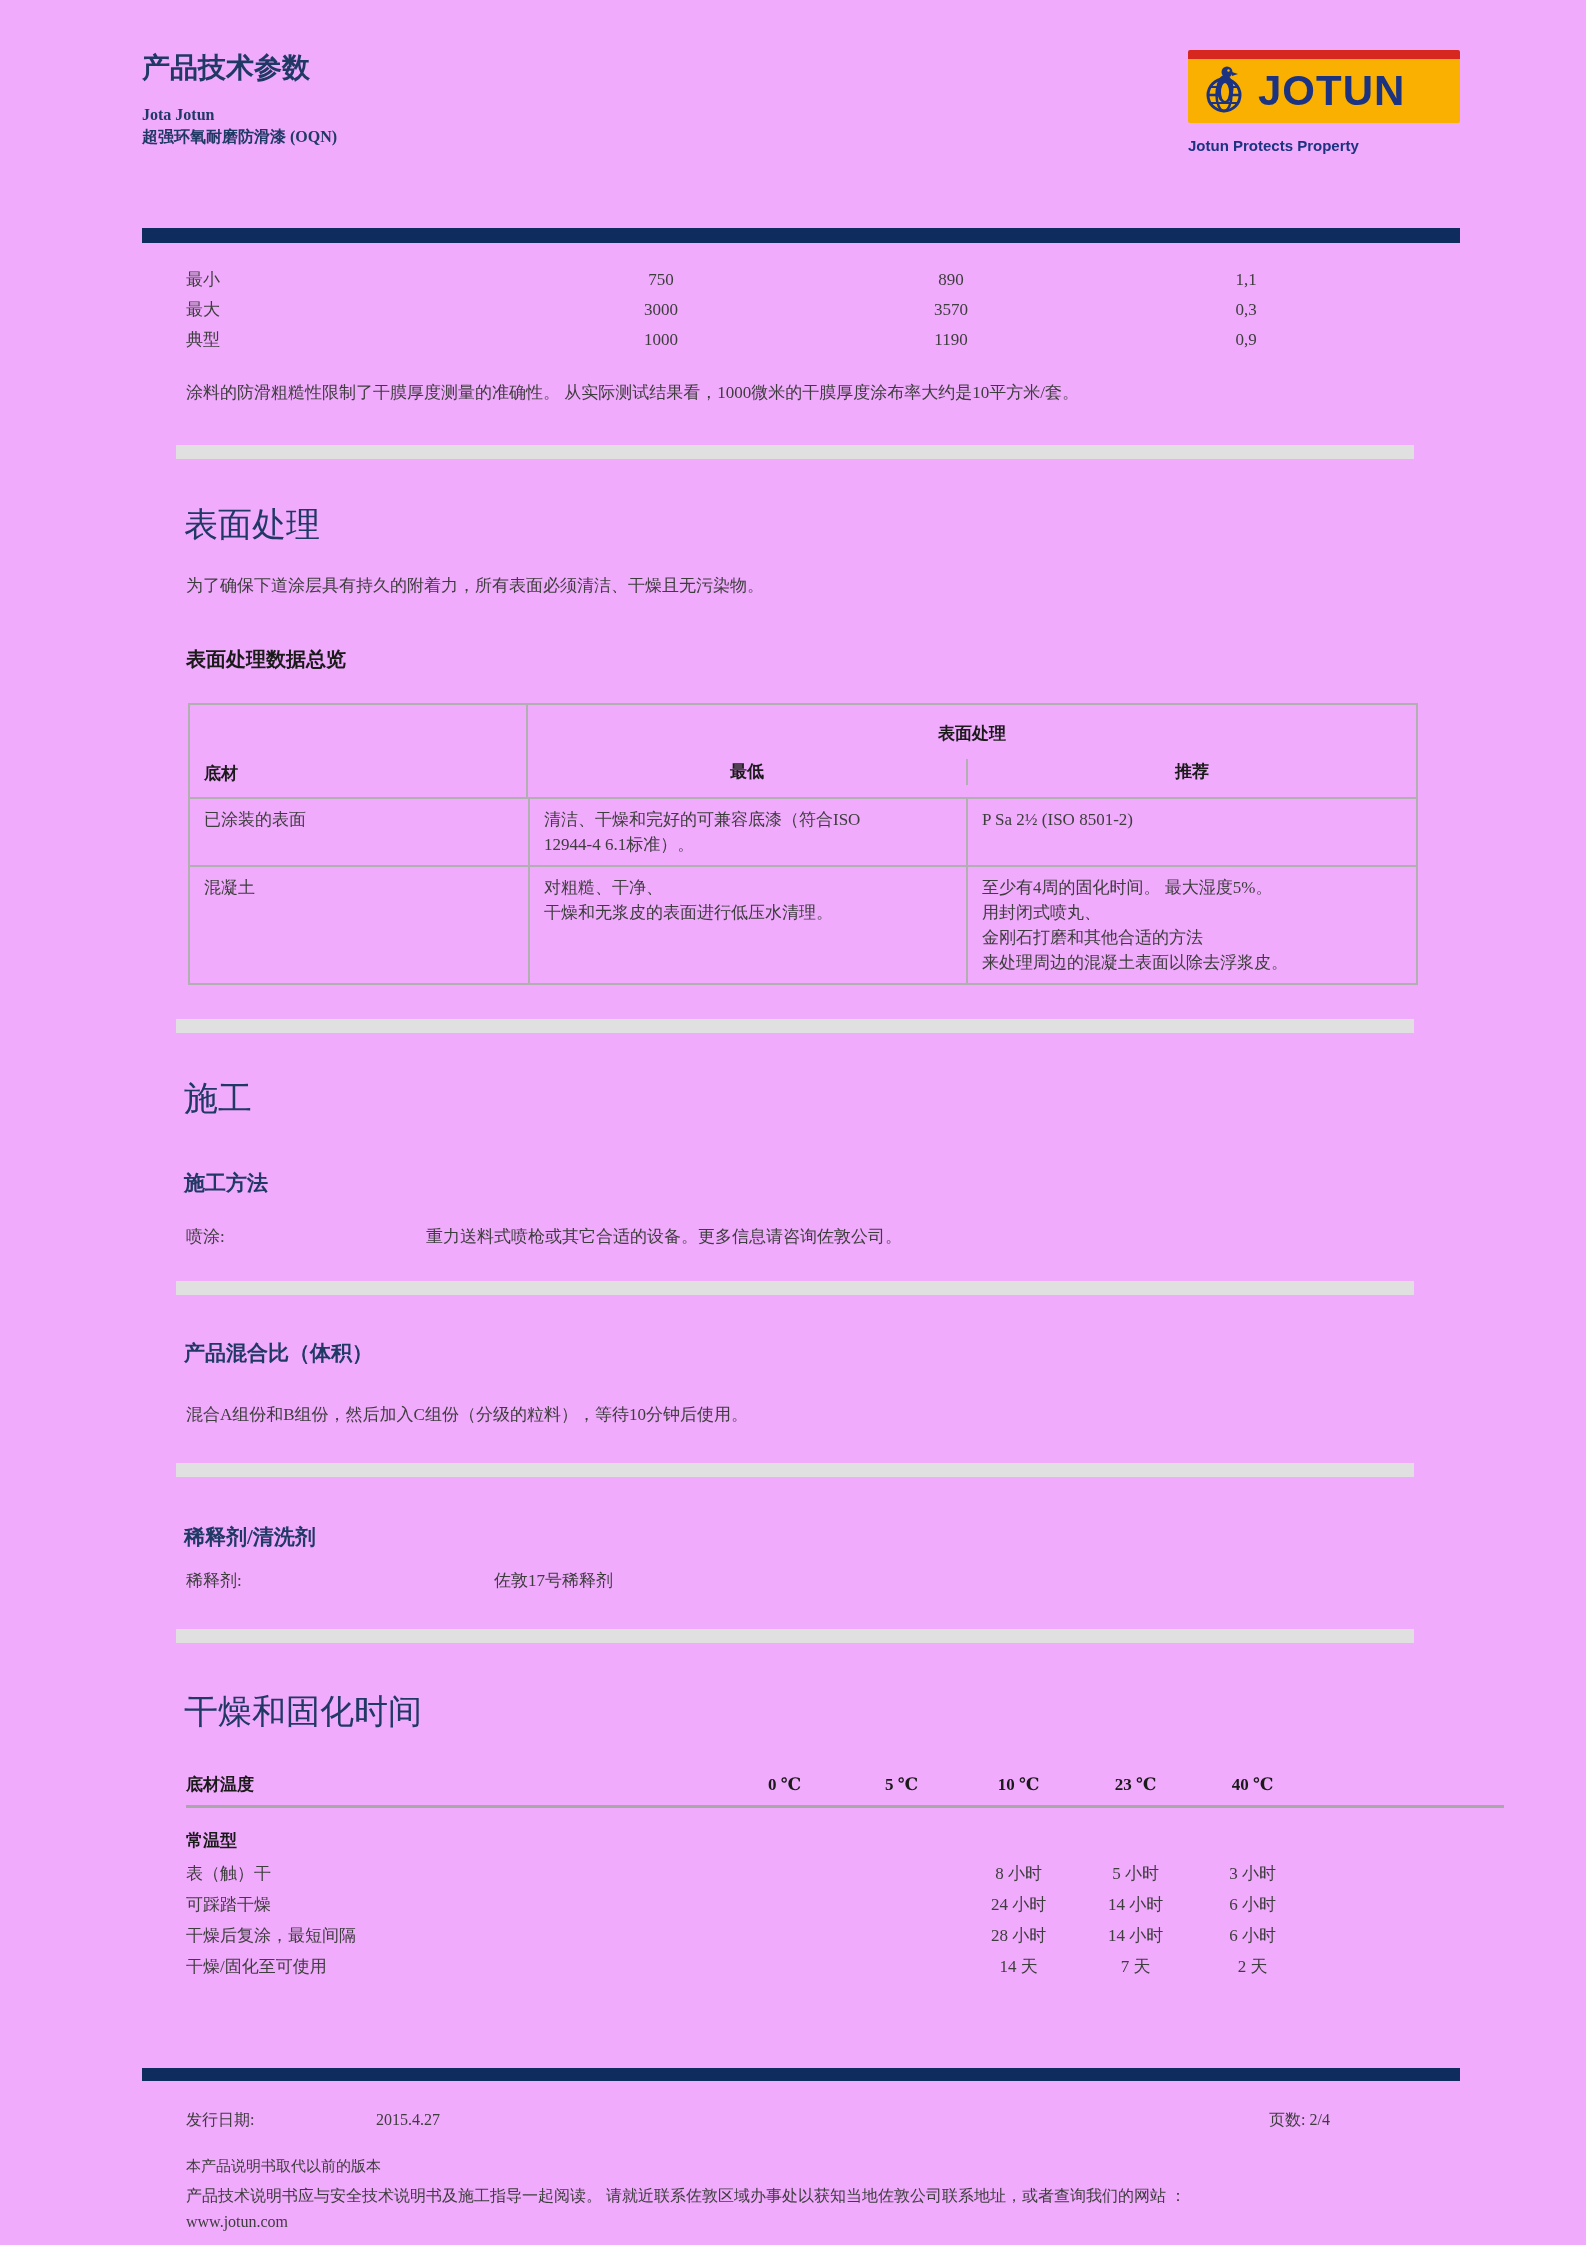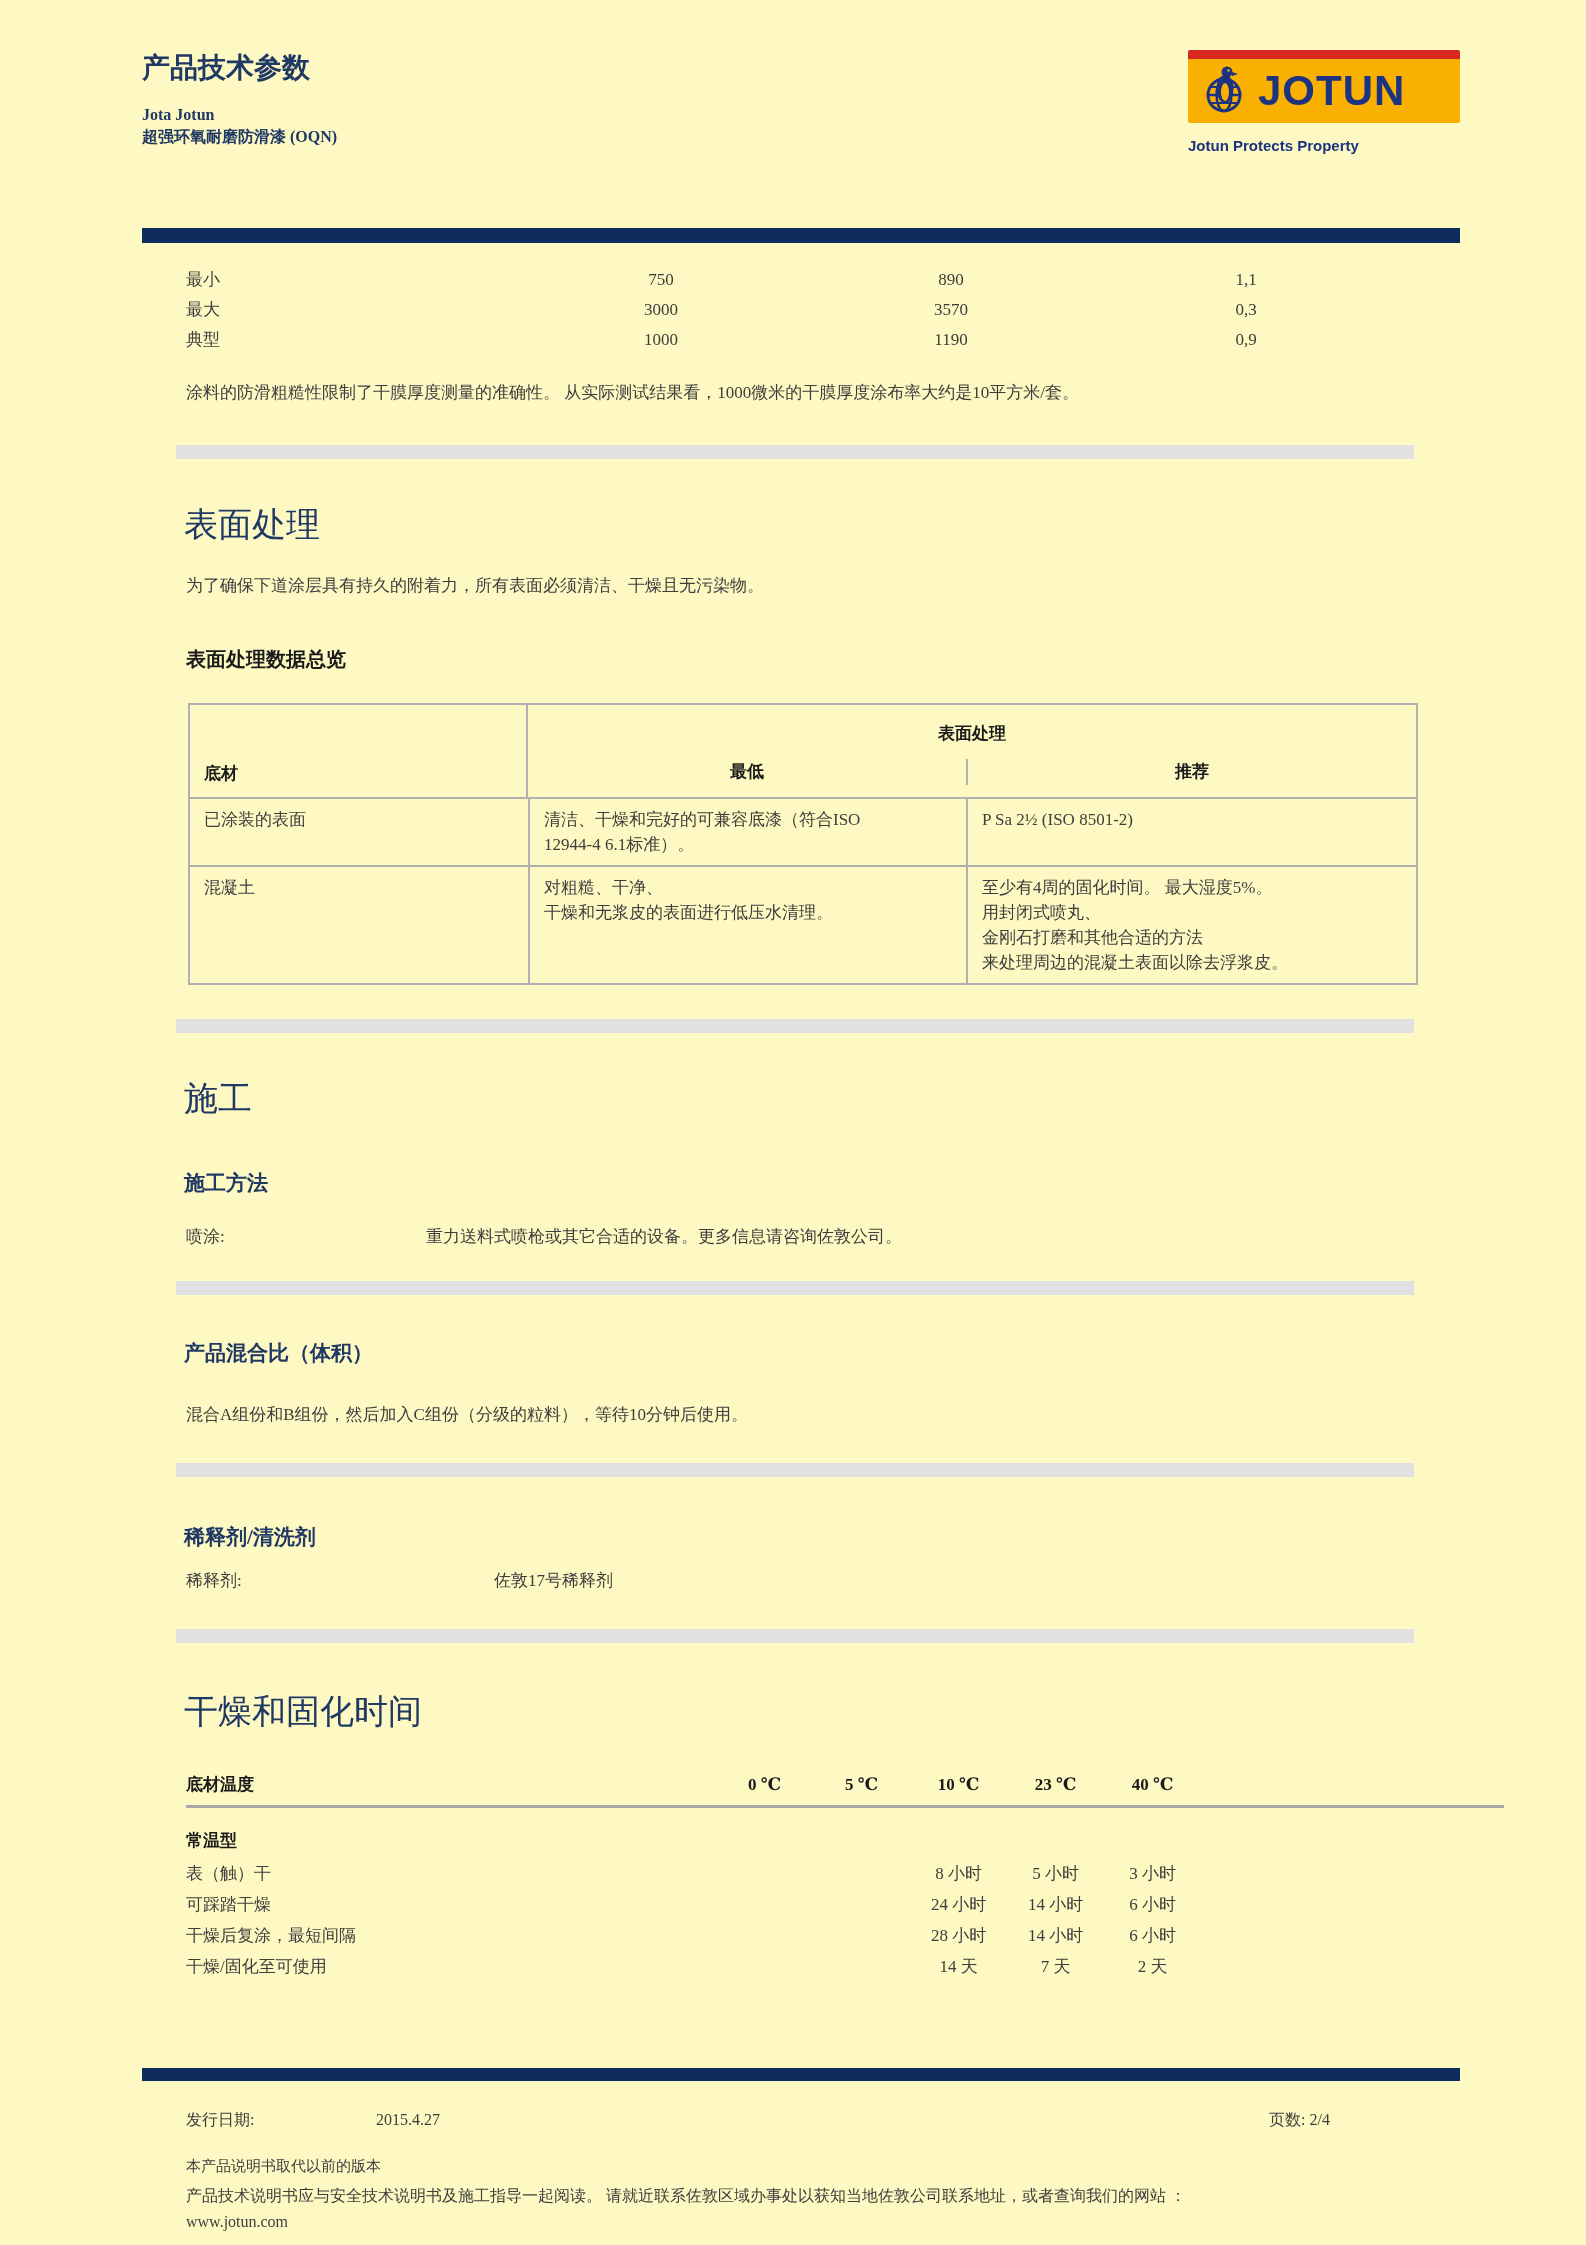--- a/index.html
+++ b/index.html
@@ -1,19 +1,19 @@
 <!DOCTYPE html>
 <html><head>
 <meta charset="utf-8">
 <style>
   html,body { margin:0; padding:0; background:#ffffff; }
   .page {
     position:relative;
     width:1586px; height:2245px;
-    background:#fef9c3;
+    background:#f0abfc;
     font-family:"Liberation Serif","DejaVu Serif",serif;
     color:#3d3d3d;
     overflow:hidden;
   }
   .content { padding-left:142px; padding-right:126px; }
 
   
   .doc-header { display:flex; justify-content:space-between; align-items:flex-start; padding-top:50px; height:98px; }
   .doc-title { font-size:28px; line-height:36px; font-weight:bold; color:#1f3864; margin:0; }
   .product-block { margin-top:18px; }
@@ -70,21 +70,21 @@
   .h-mix { margin-top:44px; }
   .mix-par { margin-left:44px; margin-top:36px; font-size:17px; line-height:24px; }
   .h-thinner { margin-top:46px; }
   .thinner-row { margin-top:18px; }
   .thinner-row .kv-label { width:308px; }
 
   .h-dry { margin-top:46px; font-size:34px; line-height:46px; }
 
   
   .dry-table { margin-left:44px; margin-top:38px; font-size:17px; }
-  .dry-grid { display:grid; grid-template-columns:530px 97px 97px 97px 97px 97px 1fr; }
+  .dry-grid { display:grid; grid-template-columns:530px 97px 97px 97px 97px 97px 1fr;gap:20px; }
   .dry-grid .tcell { text-align:center; }
   .dry-head { font-weight:bold; color:#1a1a1a; line-height:24px; }
   .dry-rule { height:3px; background:#a8a8a8; margin-top:8px; width:calc(100% + 44px); margin-left:0; }
   .dry-group { font-weight:bold; color:#1a1a1a; margin-top:20px; line-height:26px; }
   .dry-row { line-height:31px; }
   .dry-rows { margin-top:4px; }
 
   
   .footer { position:absolute; left:142px; right:126px; bottom:10px; }
   .footer-bar { height:13px; background:#0f2c5f; }

